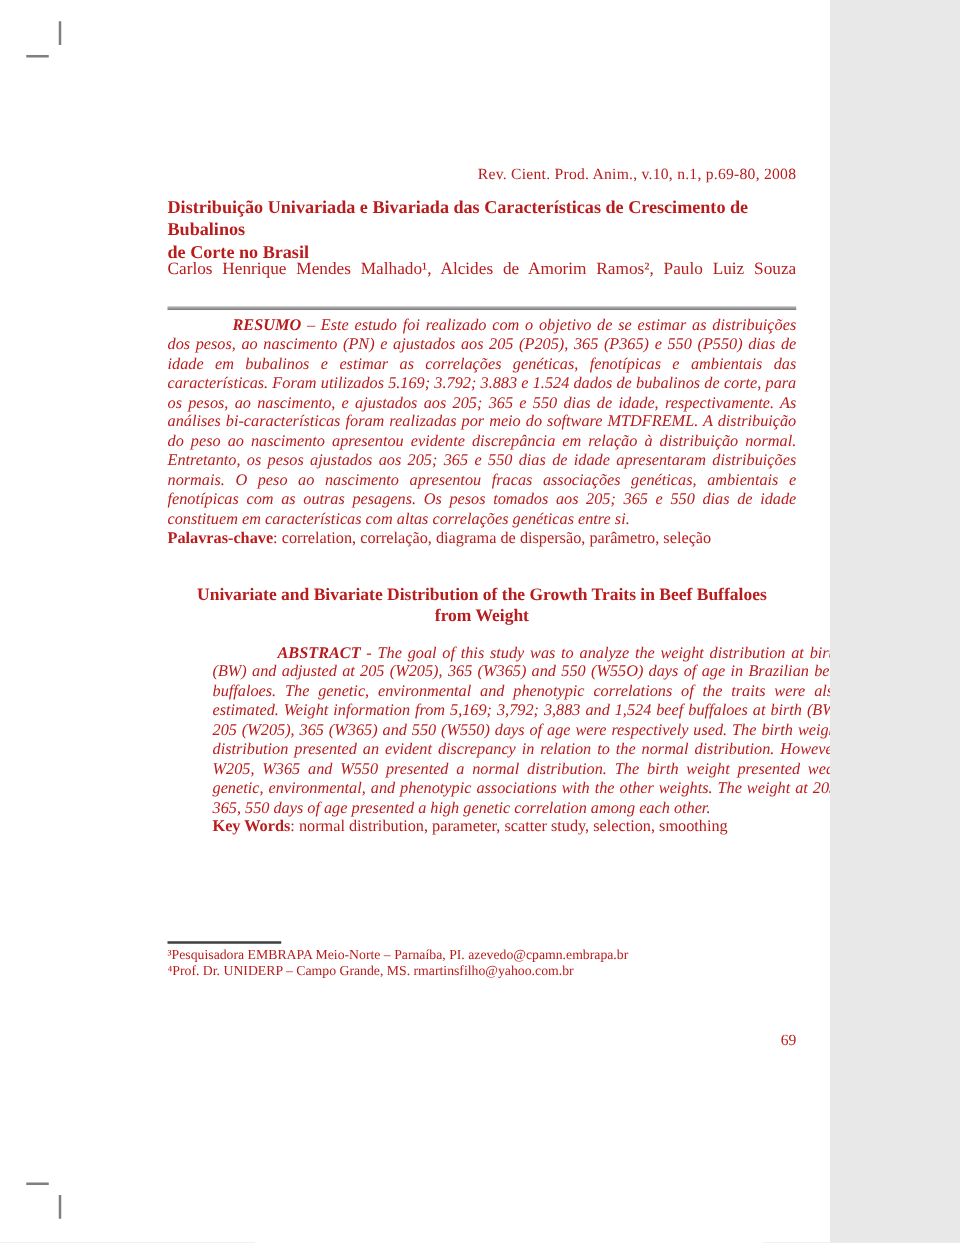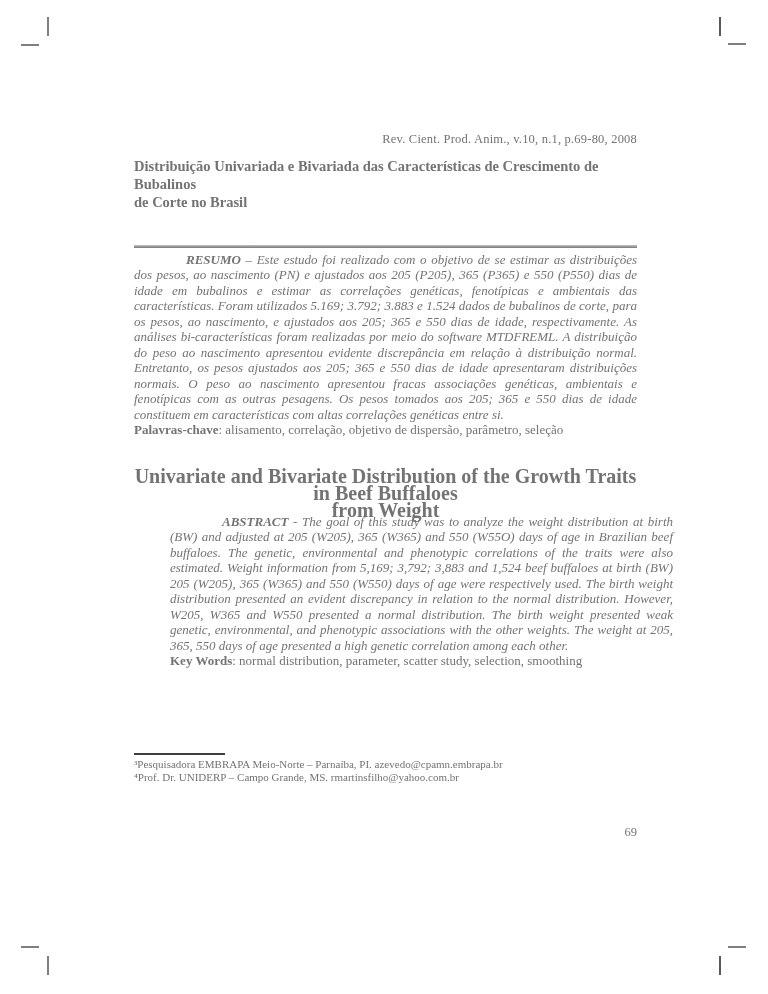--- a/index.html
+++ b/index.html
@@ -1,22 +1,22 @@
 <!DOCTYPE html>
 <html><head>
 <meta charset="utf-8">
 <style>
   html, body { margin: 0; padding: 0; background: #e8e8e8; }
   .page {
     position: relative;
-    width: 768px;
+    width: 664px;
     height: 994px;
     background: #ffffff;
     font-family: "Liberation Serif", serif;
-    color: #737373;
+    color: #b91c1c;
     overflow: hidden;
   }
   
   .crop { position: absolute; background: #7f7f7f; }
   .crop.v { width: 2px; height: 19px; }
   .crop.h { width: 18px; height: 2px; }
   .tl-v { left: 47px;  top: 17px; }
   .tl-h { left: 21px;  top: 44px; }
   .tr-v { left: 719px; top: 17px; height: 21px; background:#5a5a5a; }
   .tr-h { left: 728px; top: 43px; }
@@ -58,21 +58,21 @@
 
   .body-block { font-size: 13px; line-height: 15.45px; }
   .body-block p { margin: 0; text-align: justify; }
   .body-block p.indent { text-indent: 52px; font-style: italic; }
 
   .resumo   { top: 252px; }
   .title-en {
     top: 468px;
     text-align: center;
     font-weight: bold;
-    font-size: 20px;
+    font-size: 14px;
     line-height: 17px;
   }
   .abstract { top: 514px; margin-left: 36px; }
 
   .fn-rule {
     position: absolute;
     left: 134px;
     top: 753px;
     width: 91px;
     height: 2px;
@@ -104,27 +104,28 @@
   <div class="crop v br-v"></div>
 
   <div class="col journal-ref">Rev. Cient. Prod. Anim., v.10, n.1, p.69-80, 2008</div>
 
   <div class="col title-pt">
     <div>Distribuição Univariada e Bivariada das Características de Crescimento de Bubalinos</div>
     <div>de Corte no Brasil</div>
   </div>
 
   <div class="col authors">
+    <div class="l1">Carlos Henrique Mendes Malhado¹, Alcides de Amorim Ramos², Paulo Luiz Souza</div>
   </div>
 
   <div class="rule-full"></div>
 
   <div class="col body-block resumo">
     <p class="indent"><b>RESUMO</b><span> – Este estudo foi realizado com o objetivo de se estimar as distribuições dos pesos, ao nascimento (PN) e ajustados aos 205 (P205), 365 (P365) e 550 (P550) dias de idade em bubalinos e estimar as correlações genéticas, fenotípicas e ambientais das características. Foram utilizados 5.169; 3.792; 3.883 e 1.524 dados de bubalinos de corte, para os pesos, ao nascimento, e ajustados aos 205; 365 e 550 dias de idade, respectivamente. As análises bi-características foram realizadas por meio do software MTDFREML. A distribuição do peso ao nascimento apresentou evidente discrepância em relação à distribuição normal. Entretanto, os pesos ajustados aos 205; 365 e 550 dias de idade apresentaram distribuições normais. O peso ao nascimento apresentou fracas associações genéticas, ambientais e fenotípicas com as outras pesagens. Os pesos tomados aos 205; 365 e 550 dias de idade constituem em características com altas correlações genéticas entre si.</span></p>
-    <p><b>Palavras-chave</b><span>: alisamento, correlação, objetivo de dispersão, parâmetro, seleção</span></p>
+    <p><b>Palavras-chave</b><span>: correlation, correlação, diagrama de dispersão, parâmetro, seleção</span></p>
   </div>
 
   <div class="col title-en">
     <div>Univariate and Bivariate Distribution of the Growth Traits in Beef Buffaloes</div>
     <div>from Weight</div>
   </div>
 
   <div class="col body-block abstract">
     <p class="indent"><b>ABSTRACT</b><span> - The goal of this study was to analyze the weight distribution at birth (BW) and adjusted at 205 (W205), 365 (W365) and 550 (W55O) days of age in Brazilian beef buffaloes. The genetic, environmental and phenotypic correlations of the traits were also estimated. Weight information from 5,169; 3,792; 3,883 and 1,524 beef buffaloes at birth (BW) 205 (W205), 365 (W365) and 550 (W550) days of age were respectively used. The birth weight distribution presented an evident discrepancy in relation to the normal distribution. However, W205, W365 and W550 presented a normal distribution. The birth weight presented weak genetic, environmental, and phenotypic associations with the other weights. The weight at 205, 365, 550 days of age presented a high genetic correlation among each other.</span></p>
     <p><b>Key Words</b><span>: normal distribution, parameter, scatter study, selection, smoothing</span></p>

